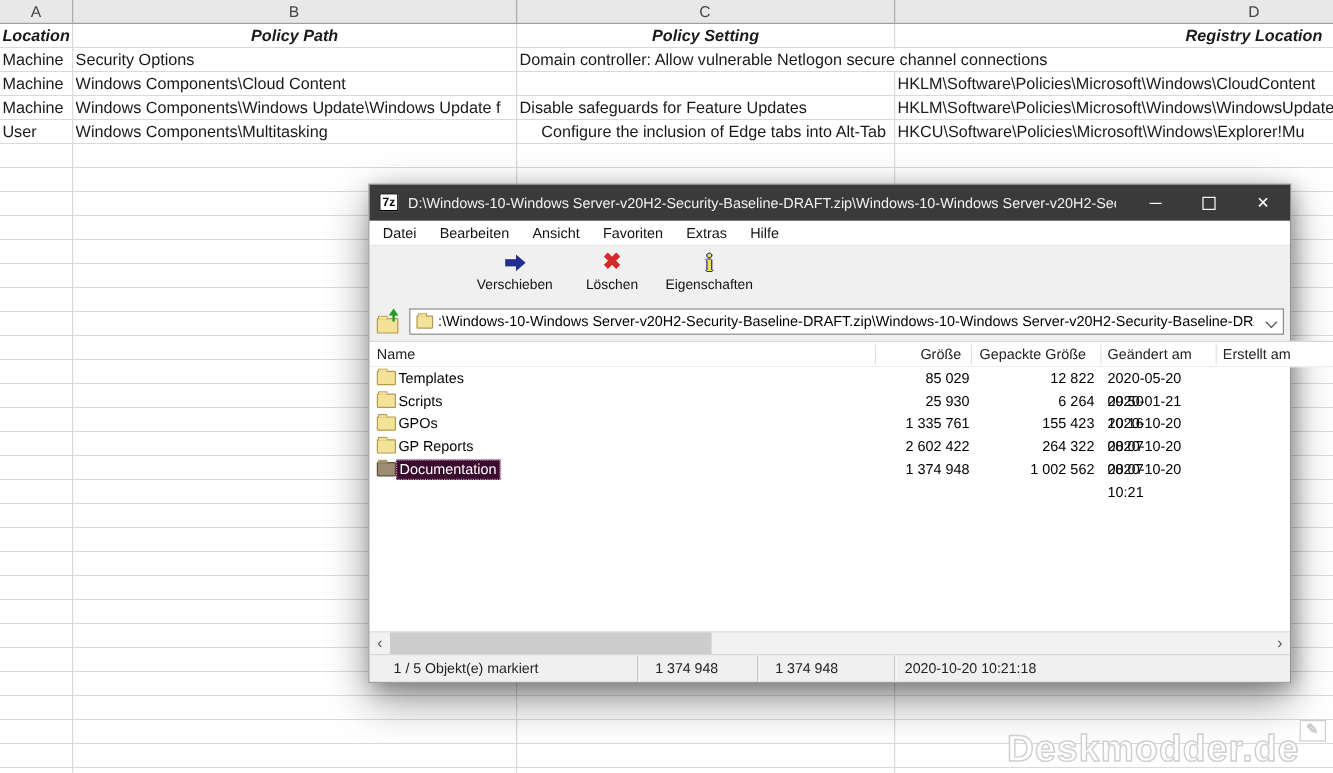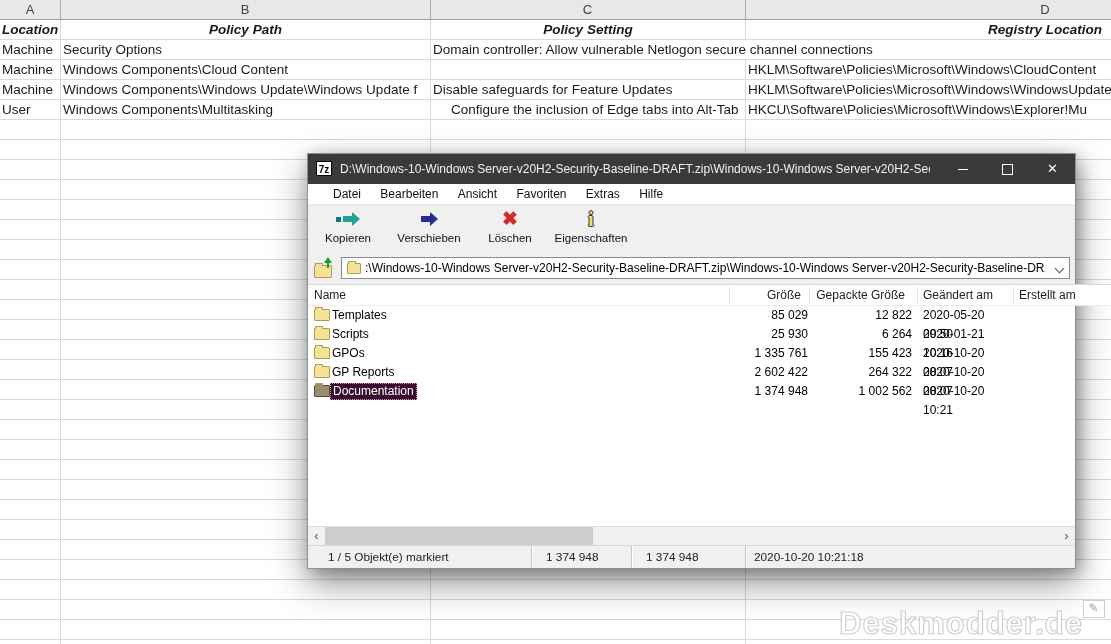--- a/index.html
+++ b/index.html
@@ -35,21 +35,21 @@
   #title-text{left:32px;top:0;height:30px;line-height:30px;font-size:12px;color:#f2f2f2;white-space:nowrap;overflow:hidden;width:590px;}
   .capbtn{top:0;width:45px;height:30px;text-align:center;line-height:30px;color:#fff;}
   #btn-min{right:90px;}
   #btn-max{right:45px;}
   #btn-close{right:0;font-size:13px;}
   #min-glyph{display:inline-block;width:10px;height:1px;background:#fff;vertical-align:middle;}
   #max-glyph{display:inline-block;width:9px;height:9px;border:1px solid #fff;vertical-align:middle;}
 
   #menubar{left:0;top:30px;width:767px;height:21px;background:#fff;border-bottom:1px solid #e6e6e6;box-sizing:border-box;}
   .menu-item{display:inline-block;height:20px;line-height:20px;padding:0 8px;font-size:12px;color:#111;}
-  #menubar .menu-item:first-child{margin-left:17px;}
+  #menubar .menu-item:first-child{margin-left:3px;}
 
   #toolbar{left:0;top:51px;width:767px;height:48px;background:#f0f0f0;}
   .tbtn{top:2px;width:80px;height:44px;text-align:center;}
   .tbtn .ticon{height:24px;display:flex;align-items:center;justify-content:center;}
   .tbtn .tlabel{font-size:11.5px;color:#111;margin-top:1px;}
   .arrow{display:inline-flex;align-items:center;}
   .arrow .stem{width:9px;height:6px;}
   .arrow .head{width:0;height:0;border-top:7px solid transparent;border-bottom:7px solid transparent;border-left:8px solid;}
   .copy-sq{width:5px;height:5px;margin-right:2px;}
   .x-glyph{font-size:19px;font-weight:bold;color:#d42a2a;line-height:20px;}
@@ -159,30 +159,20 @@
   <div id="menubar" class="a">
     <span class="menu-item">Datei</span>
     <span class="menu-item">Bearbeiten</span>
     <span class="menu-item">Ansicht</span>
     <span class="menu-item">Favoriten</span>
     <span class="menu-item">Extras</span>
     <span class="menu-item">Hilfe</span>
   </div>
 
   <div id="toolbar" class="a">
-    <div class="tbtn a" style="left:0">
-      <div class="ticon">
-        <span class="copy-sq" style="background:#0c7b72"></span>
-        <span class="arrow">
-            <span class="stem" style="background:#1fa198"></span>
-            <span class="head" style="border-left-color:#1fa198"></span>
-          </span>
-      </div>
-      <div class="tlabel">Kopieren</div>
-    </div>
     <div class="tbtn a" style="left:81px">
       <div class="ticon">
         <span class="arrow">
             <span class="stem" style="background:#232e8f"></span>
             <span class="head" style="border-left-color:#232e8f"></span>
           </span>
       </div>
       <div class="tlabel">Verschieben</div>
     </div>
     <div class="tbtn a" style="left:162px">

